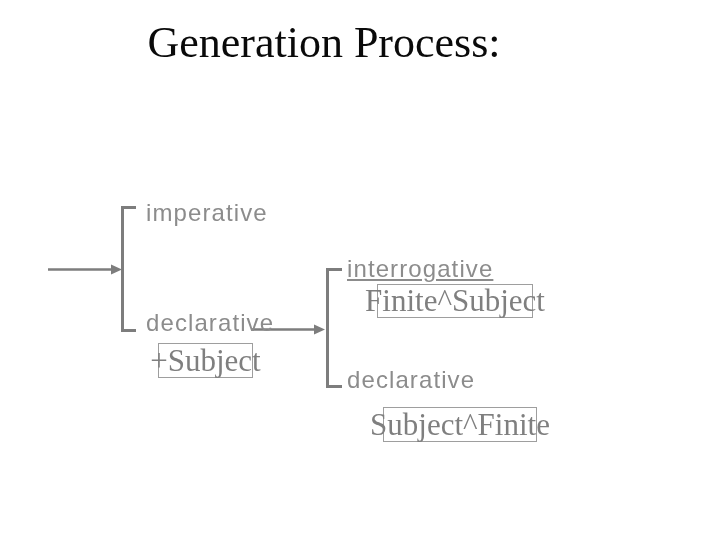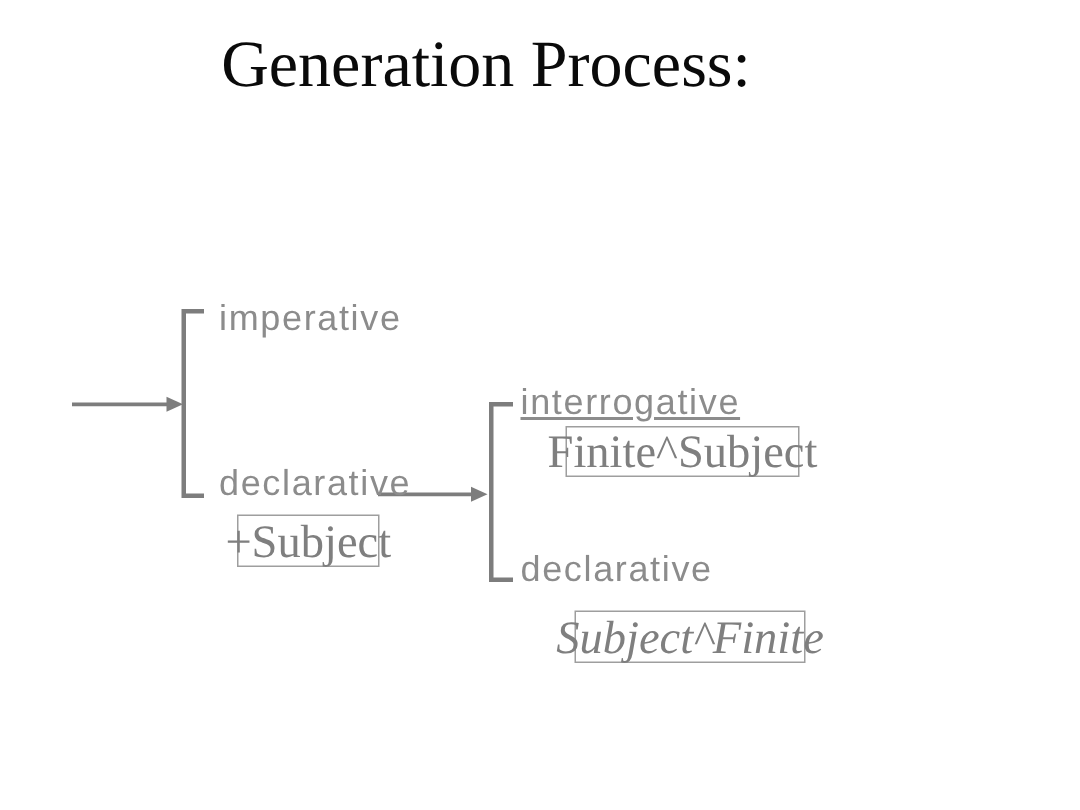--- a/index.html
+++ b/index.html
@@ -84,15 +84,15 @@
   <div class="opt-label" style="left:146px; top:310px;">declarative</div>
 
   <div class="realization-box" style="left:158px; top:343px; width:95px; height:35px;">+Subject</div>
 
   <div class="opt-label" style="left:347px; top:256px;text-decoration:underline;">interrogative</div>
 
   <div class="realization-box" style="left:377px; top:284px; width:156px; height:34px;">Finite^Subject</div>
 
   <div class="opt-label" style="left:347px; top:367px;">declarative</div>
 
-  <div class="realization-box" style="left:383px; top:407px; width:154px; height:35px;font-style:italic;">Subject^Finite</div>
+  <div class="realization-box" style="left:383px; top:407px; width:154px; height:35px;">Subject^Finite</div>
 
 </div>
 
 </body></html>

